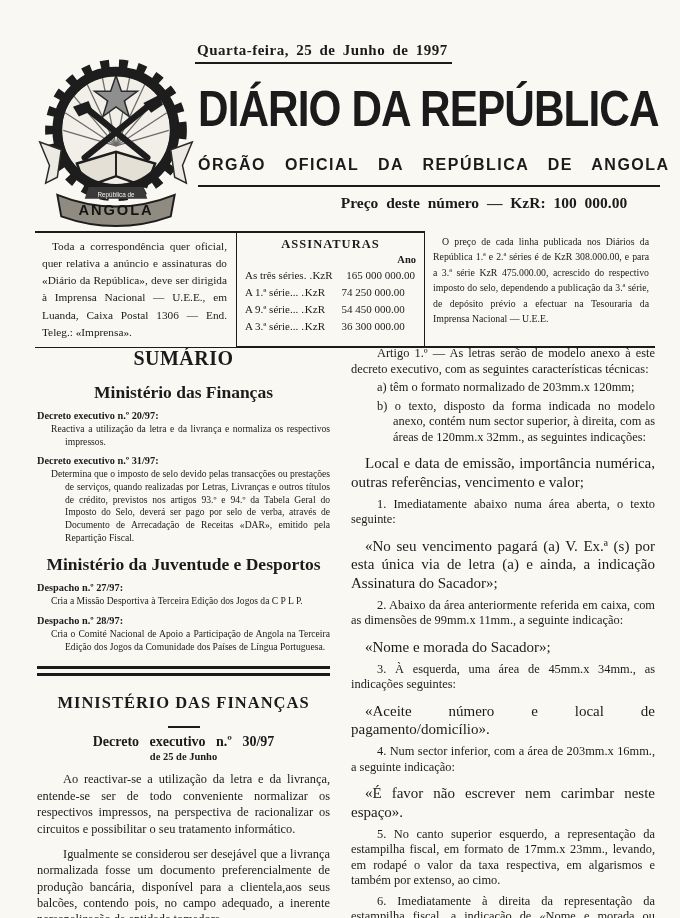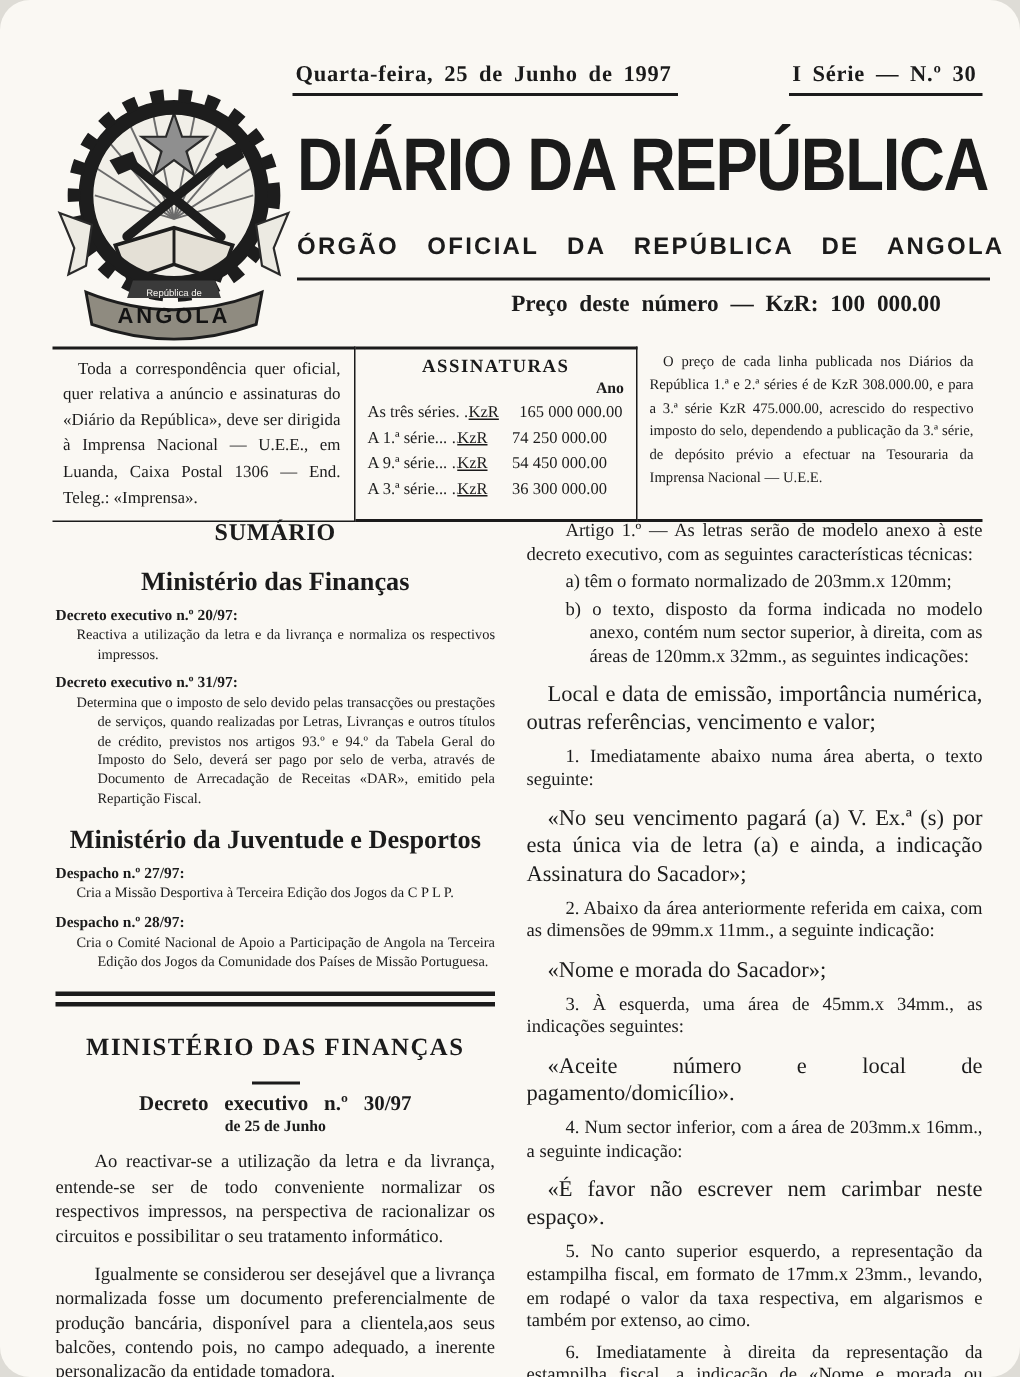--- a/index.html
+++ b/index.html
@@ -1,20 +1,19 @@
 <!DOCTYPE html>
 <html lang="pt"><head>
 <meta charset="utf-8">
 <style>
   html,body{margin:0;padding:0;background:#dedcd6;}
   .page{
     position:relative;width:680px;height:918px;margin:0 auto;
     background:#faf8f3;color:#1b1b1b;overflow:hidden;
     font-family:"Liberation Serif", serif;
-    border-radius:20px;
   }
   
   .topbar{
     position:absolute;left:195px;top:42px;width:460px;
     display:flex;justify-content:space-between;align-items:flex-end;
   }
   .topbar .date,.topbar .issue{
     font-weight:bold;font-size:15px;letter-spacing:.5px;word-spacing:3px;
     border-bottom:2px solid #1b1b1b;padding:0 4px 3px 2px;
   }
@@ -50,37 +49,37 @@
   }
   .box-subs{
     width:188px;border-top:2.5px solid #1b1b1b;border-bottom:2.5px solid #1b1b1b;
     border-right:1.5px solid #1b1b1b;padding:4px 8px 6px 8px;
   }
   .subs-title{font-weight:bold;font-size:12.5px;text-align:center;letter-spacing:1px;}
   .subs-ano{font-weight:bold;font-size:10.5px;text-align:right;margin:2px 0 2px 0;}
   .subs-row{display:flex;font-size:11px;line-height:1.55;white-space:nowrap;}
   .subs-row .lbl{flex:0 0 auto;}
   .subs-row .dots{flex:1 1 auto;overflow:hidden;padding:0 3px;color:#1b1b1b;}
-  .subs-row .cur{flex:0 0 auto;padding-right:5px;text-decoration:underline;}
+  .subs-row .cur{flex:0 0 auto;padding-right:5px;}
   .subs-row .amt{flex:0 0 auto;text-align:center;min-width:86px;}
   .box-price{
     width:230px;border-bottom:2.5px solid #1b1b1b;padding:3px 6px 7px 8px;
   }
   .box-price p{
     margin:0;font-size:9.8px;line-height:1.58;text-align:justify;text-indent:9px;
   }
   
   .columns{
     position:absolute;left:37px;top:345px;width:618px;
     display:flex;align-items:flex-start;gap:21px;
   }
   .col-left{width:293px;}
   .col-right{width:304px;}
   .sumario{
-    margin:2px 0 12px 0;text-align:center;font-size:16px;font-weight:bold;letter-spacing:.5px;
+    margin:2px 0 12px 0;text-align:center;font-size:20px;font-weight:bold;letter-spacing:.5px;
   }
   .ministry{
     margin:10px 0 4px 0;text-align:center;font-size:17.5px;font-weight:bold;
   }
   .entry-label{font-weight:bold;font-size:10.3px;margin-top:7px;}
   .entry-desc{
     margin:2px 0 0 0;font-size:9.6px;line-height:1.32;text-align:justify;
     padding-left:28px;text-indent:-14px;
   }
   .double-rule{
@@ -106,21 +105,20 @@
   }
   .gap{margin-top:9px;}
 </style>
 </head>
 <body>
 
 <div class="page">
 
   <header class="topbar">
     <div class="date">Quarta-feira, 25 de Junho de 1997</div>
-    <div class="issue">I Série — N.º 30</div>
   </header>
 
   <div class="emblem">
     <svg viewBox="0 0 180 184" width="176" height="180" aria-hidden="true">
 
       <circle cx="90" cy="80" r="56" fill="#f1efe8" stroke="#444" stroke-width="1"></circle>
 
       <g stroke="#6b6b6b" stroke-width="1.3">
         <line x1="90" y1="96" x2="38" y2="62"></line>
           <line x1="90" y1="96" x2="46" y2="44"></line>
@@ -213,21 +211,21 @@
       <h3 class="ministry">Ministério das Finanças</h3>
       <div class="entry-label">Decreto executivo n.º 20/97:</div>
       <p class="entry-desc">Reactiva a utilização da letra e da livrança e normaliza os respectivos impressos.</p>
       <div class="entry-label">Decreto executivo n.º 31/97:</div>
       <p class="entry-desc">Determina que o imposto de selo devido pelas transacções ou prestações de serviços, quando realizadas por Letras, Livranças e outros títulos de crédito, previstos nos artigos 93.º e 94.º da Tabela Geral do Imposto do Selo, deverá ser pago por selo de verba, através de Documento de Arrecadação de Receitas «DAR», emitido pela Repartição Fiscal.</p>
 
       <h3 class="ministry">Ministério da Juventude e Desportos</h3>
       <div class="entry-label">Despacho n.º 27/97:</div>
       <p class="entry-desc">Cria a Missão Desportiva à Terceira Edição dos Jogos da C P L P.</p>
       <div class="entry-label">Despacho n.º 28/97:</div>
-      <p class="entry-desc">Cria o Comité Nacional de Apoio a Participação de Angola na Terceira Edição dos Jogos da Comunidade dos Países de Missão Portuguesa.</p>
+      <p class="entry-desc">Cria o Comité Nacional de Apoio a Participação de Angola na Terceira Edição dos Jogos da Comunidade dos Países de Língua Portuguesa.</p>
 
       <div class="double-rule"></div>
 
       <h2 class="dept-title">MINISTÉRIO DAS FINANÇAS</h2>
       <div class="small-rule"></div>
       <div class="decree-title">Decreto executivo n.º 30/97</div>
       <div class="decree-date">de 25 de Junho</div>
 
       <p class="body-p">Ao reactivar-se a utilização da letra e da livrança, entende-se ser de todo conveniente normalizar os respectivos impressos, na perspectiva de racionalizar os circuitos e possibilitar o seu tratamento informático.</p>
       <p class="body-p">Igualmente se considerou ser desejável que a livrança normalizada fosse um documento preferencialmente de produção bancária, disponível para a clientela,aos seus balcões, contendo pois, no campo adequado, a inerente personalização da entidade tomadora.</p>

